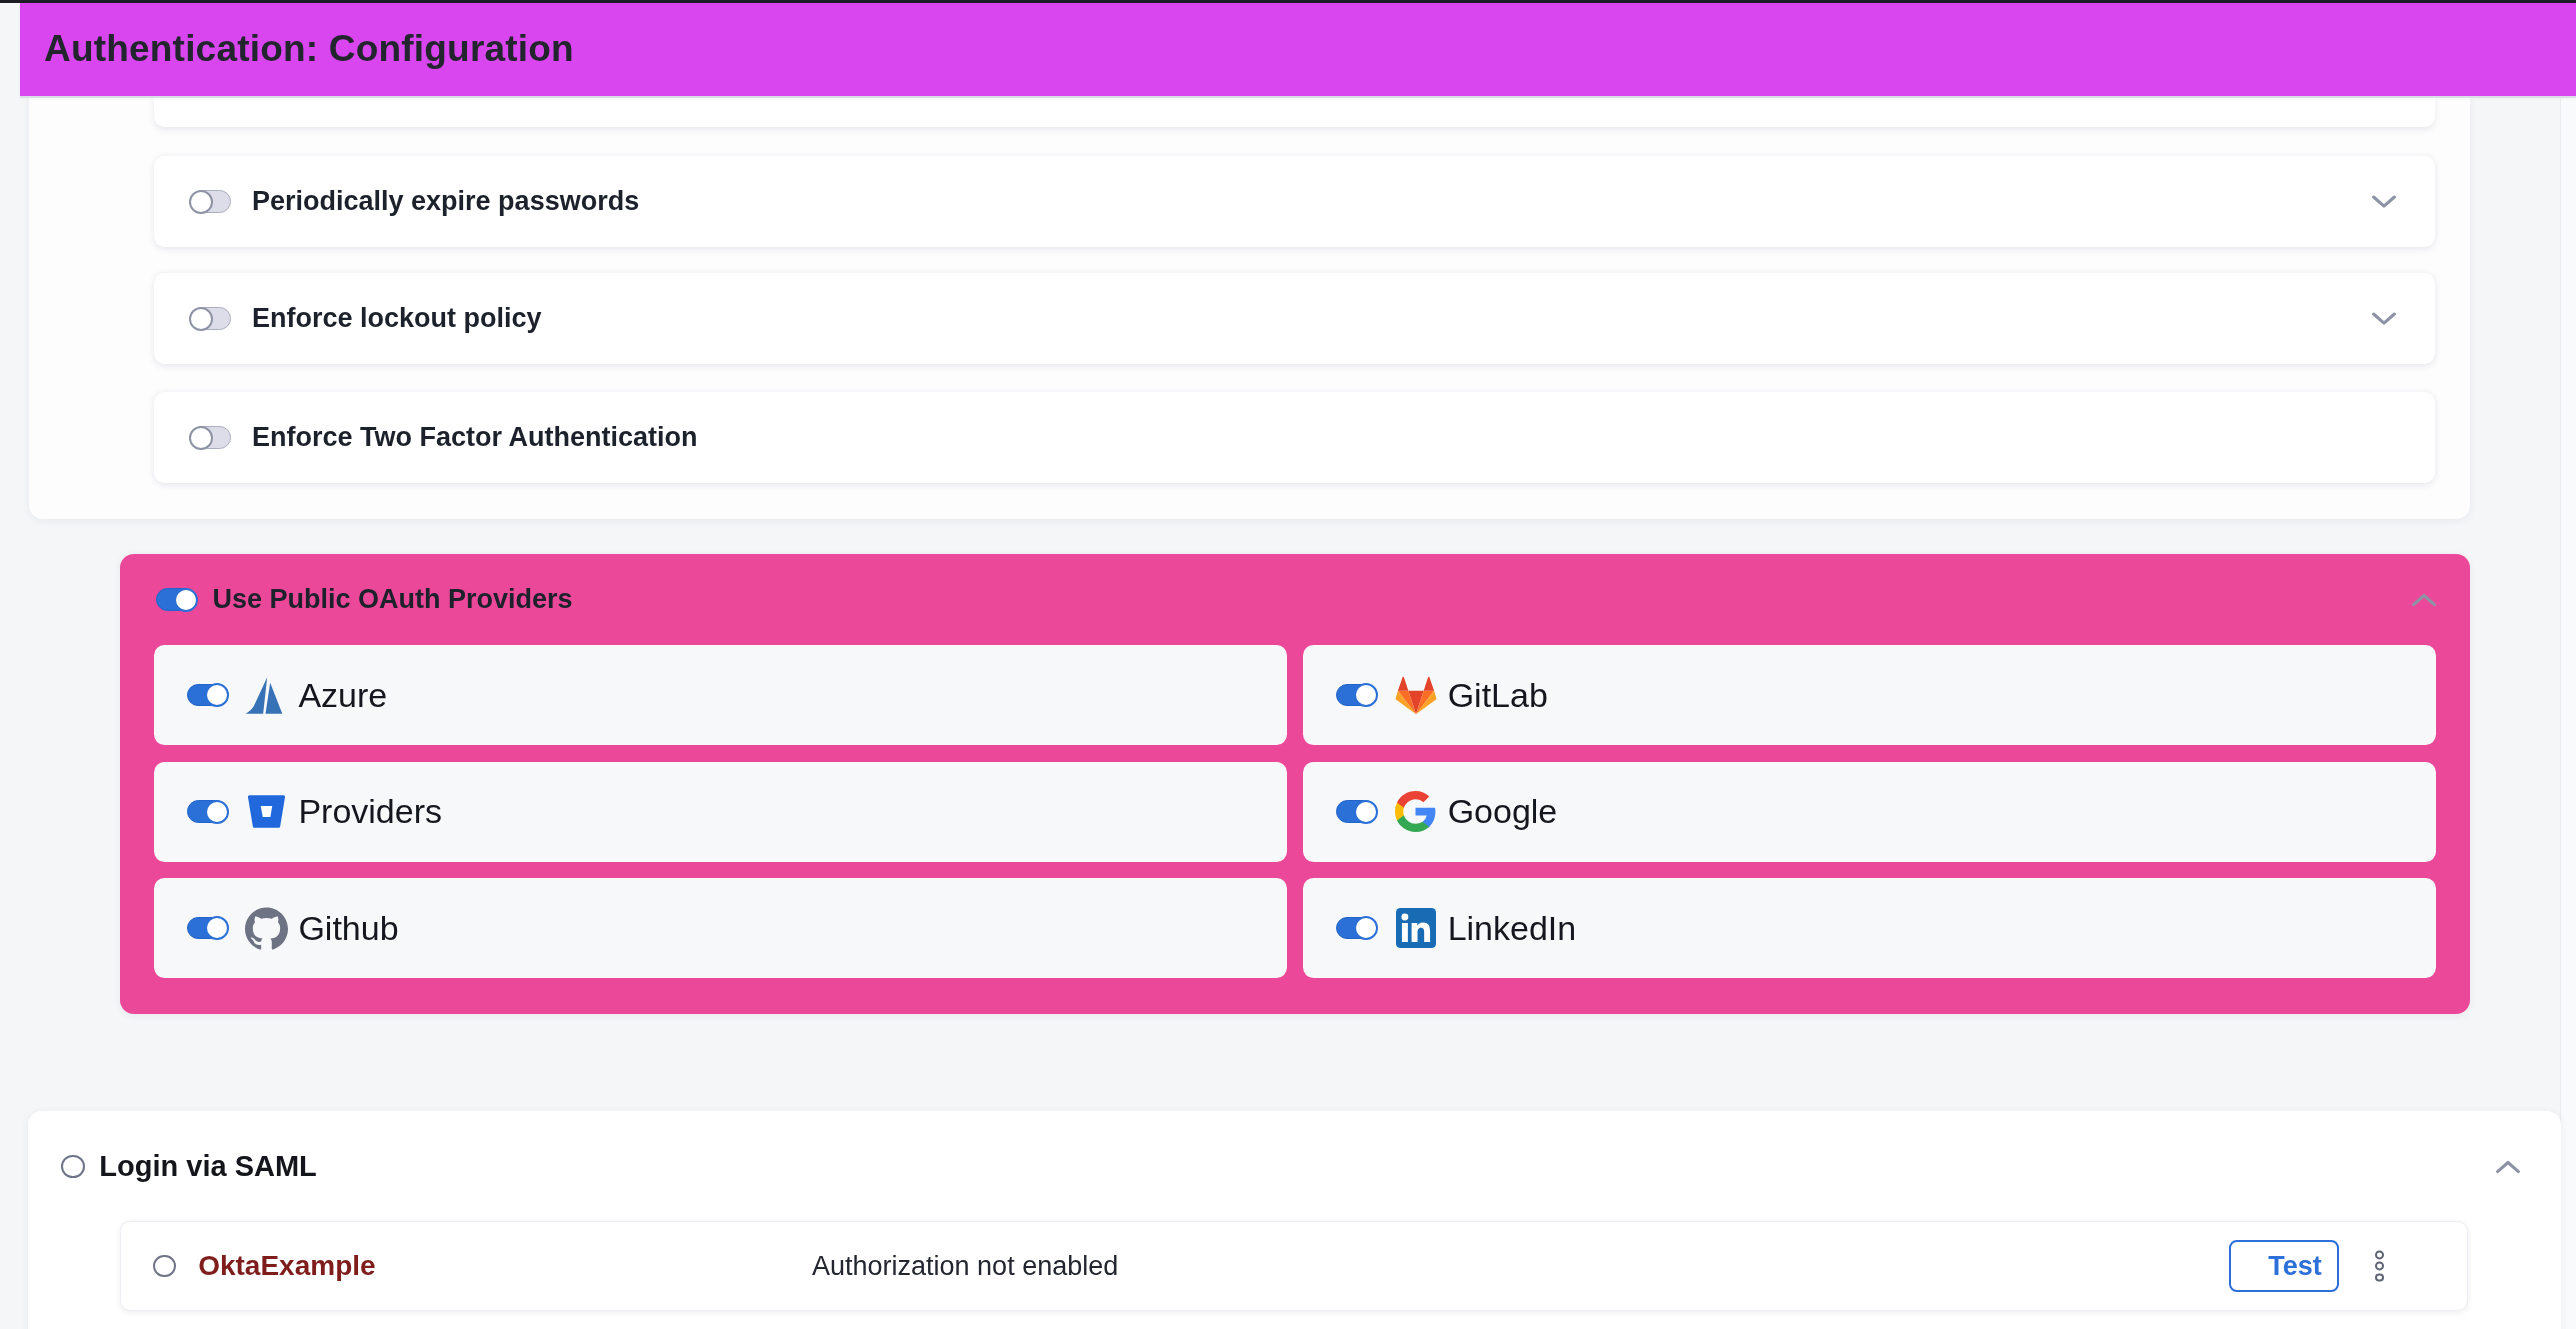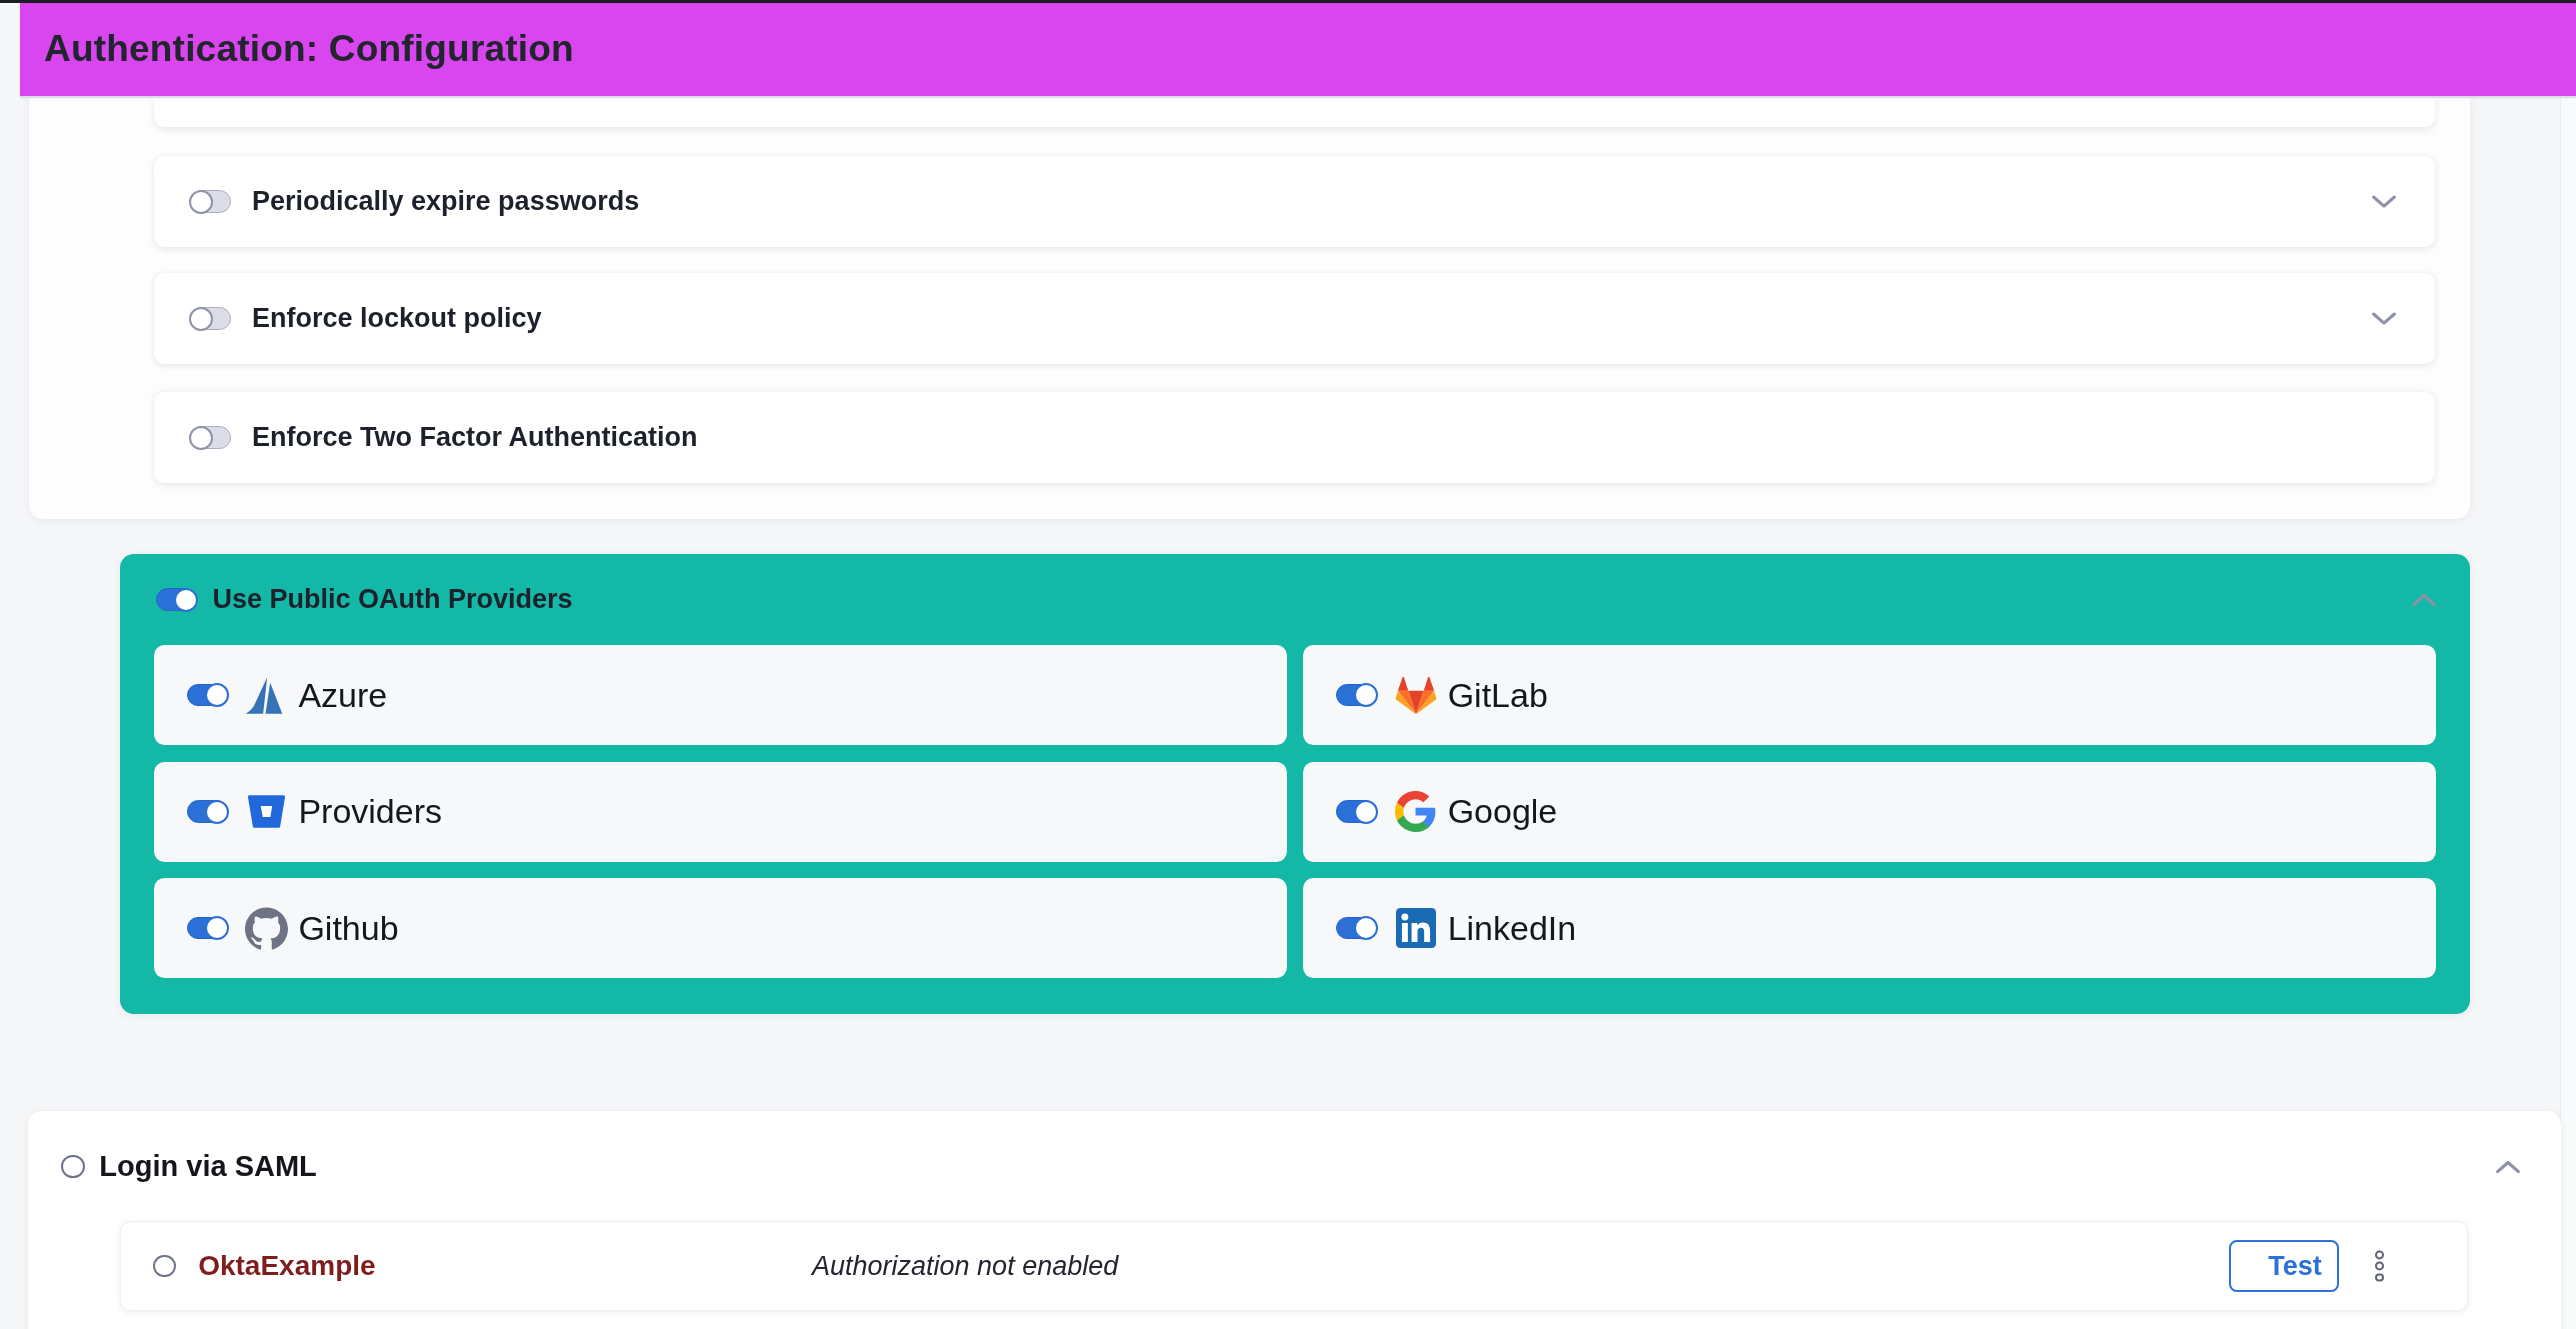--- a/index.html
+++ b/index.html
@@ -18,21 +18,21 @@
     background:#d946ef;border-bottom:2.6px solid #dbdde5;
     box-shadow:0 0.9px 3.5px rgba(30,32,48,.05);
     display:flex;align-items:center;z-index:30;margin-left:20px;
   }
   .header .title{font-size:37px;font-weight:700;color:#22252d;margin-left:24px;letter-spacing:0.2px;}
   
   .scrolltrack{position:absolute;right:0;top:98px;width:14.8px;height:1232px;background:#f9fafb;border-left:0.9px solid #ebecf1;}
   
   .card{position:absolute;background:#fdfdfe;box-shadow:0 1.7px 8.7px rgba(25,28,50,.06);}
   .card1{left:29px;top:97px;width:2441px;height:422px;border-radius:0 0 14px 14px;text-align:center;}
-  .card2{left:120px;top:554px;width:2350px;height:460px;border-radius:14px;background:#14b8a6;}
+  .card2{left:120px;top:554px;width:2350px;height:460px;border-radius:14px;background:#ec4899;}
   .card3{left:28px;top:1111px;width:2533px;height:235px;border-radius:14px 14px 0 0;background:#ffffff;}
   
   .srow{
     position:absolute;left:125px;width:2281px;height:91px;
     background:#ffffff;border-radius:10.4px;
     box-shadow:0 1.7px 7.8px rgba(28,30,54,.10);
     display:flex;align-items:center;
   }
   .srow.cut{top:0;height:30px;border-radius:0 0 10.4px 10.4px;box-shadow:0 2.6px 7px rgba(28,30,54,.09);}
   .srow .lbl{font-size:27px;font-weight:600;color:#1d212b;margin-left:21px;}
@@ -68,21 +68,21 @@
   .radio.small{width:22.6px;height:22.6px;margin-left:32px;}
   .saml-head .lbl{font-size:29px;font-weight:700;color:#14161c;margin-left:14.8px;}
   .saml-head .chev{margin-left:auto;margin-right:40px;display:flex;align-items:center;}
   .okta-row{
     position:absolute;left:92px;top:110px;width:2348px;height:90px;
     background:#ffffff;border:0.9px solid #eceef3;border-radius:10.4px;
     box-shadow:0 1.7px 6px rgba(28,30,54,.07);
     box-sizing:border-box;display:flex;align-items:center;
   }
   .okta-row .name{font-size:28px;font-weight:700;color:#7f1d1d;margin-left:22.6px;}
-  .okta-row .status{position:absolute;left:691px;font-size:27px;font-weight:400;color:#23262f;font-style:italic;}
+  .okta-row .status{position:absolute;left:691px;font-size:27px;font-weight:400;color:#23262f;}
   .test-btn{
     position:absolute;right:128px;top:50%;transform:translateY(-50%);
     width:110px;height:52px;border-radius:7.8px;border:2.2px solid #2e70d9;background:#ffffff;
     color:#2e70d9;font-size:27px;font-weight:700;font-family:"Liberation Sans",sans-serif;
     display:flex;align-items:center;justify-content:center;box-sizing:border-box;cursor:pointer;padding-left:28px;
   }
   .kebab{position:absolute;right:83px;top:50%;transform:translateY(-50%);display:flex;flex-direction:column;gap:2.6px;align-items:center;}
   .kebab .dot{width:8.7px;height:8.7px;border-radius:50%;border:2.2px solid #5f6472;box-sizing:border-box;background:transparent;}
 </style>
 </head>

